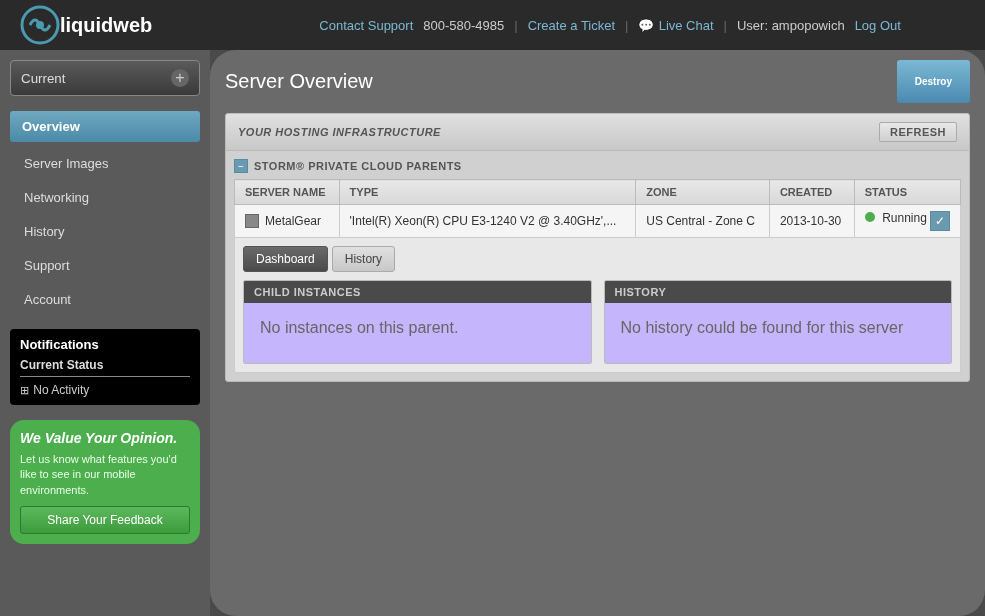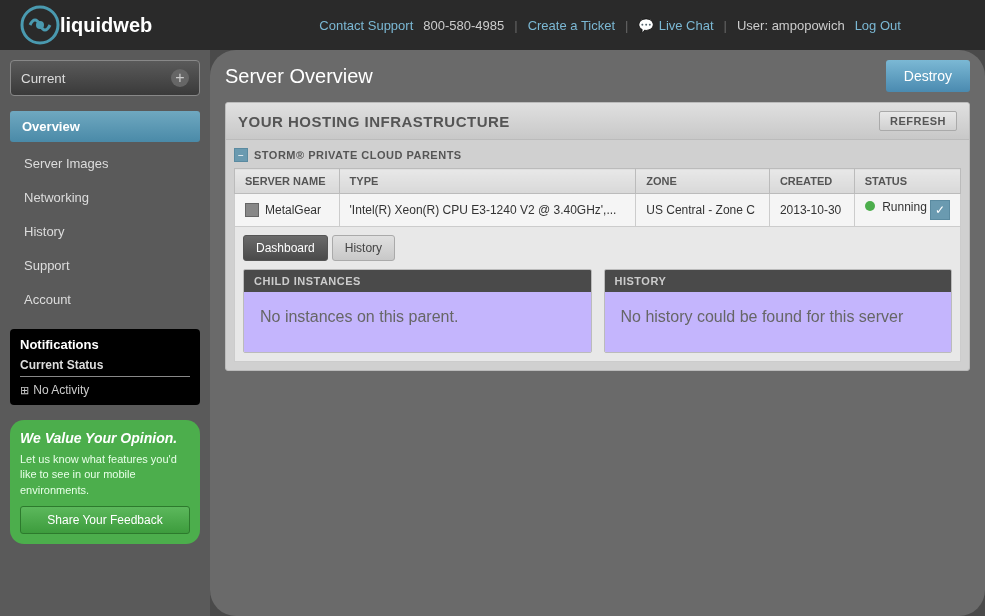--- a/index.html
+++ b/index.html
@@ -192,46 +192,47 @@
     }
     .page-title {
       color: #fff;
       font-size: 20px;
       font-weight: normal;
     }
     .destroy-btn {
       background: linear-gradient(to bottom, #7bb8d4, #4a8ab0);
       border: none;
       color: #fff;
-      padding: 8px 18px;
+      padding: 16px 18px;
       border-radius: 3px;
       cursor: pointer;
-      font-size: 14px;
-      font-weight: normal;
+      font-size: 10px;
+      font-weight: bold;
     }
 
     .infra-panel {
       background: #d0d0d0;
       border: 1px solid #bbb;
       border-radius: 3px;
       overflow: hidden;
     }
     .infra-header {
       background: linear-gradient(to bottom, #e0e0e0, #c8c8c8);
       padding: 8px 12px;
       display: flex;
       align-items: center;
       justify-content: space-between;
       border-bottom: 1px solid #bbb;
     }
     .infra-header-title {
-      font-size: 15px;
+      font-size: 11px;
       font-weight: bold;
       color: #555;
       letter-spacing: 0.5px;
+      font-style: italic;
     }
     .refresh-btn {
       background: linear-gradient(to bottom, #e8e8e8, #d0d0d0);
       border: 1px solid #aaa;
       color: #555;
       padding: 3px 10px;
       border-radius: 2px;
       cursor: pointer;
       font-size: 11px;
       font-weight: bold;

